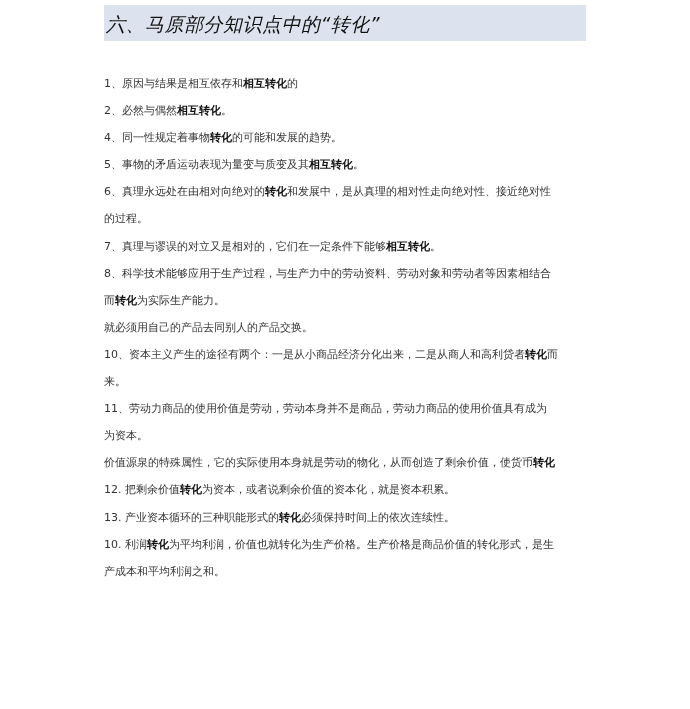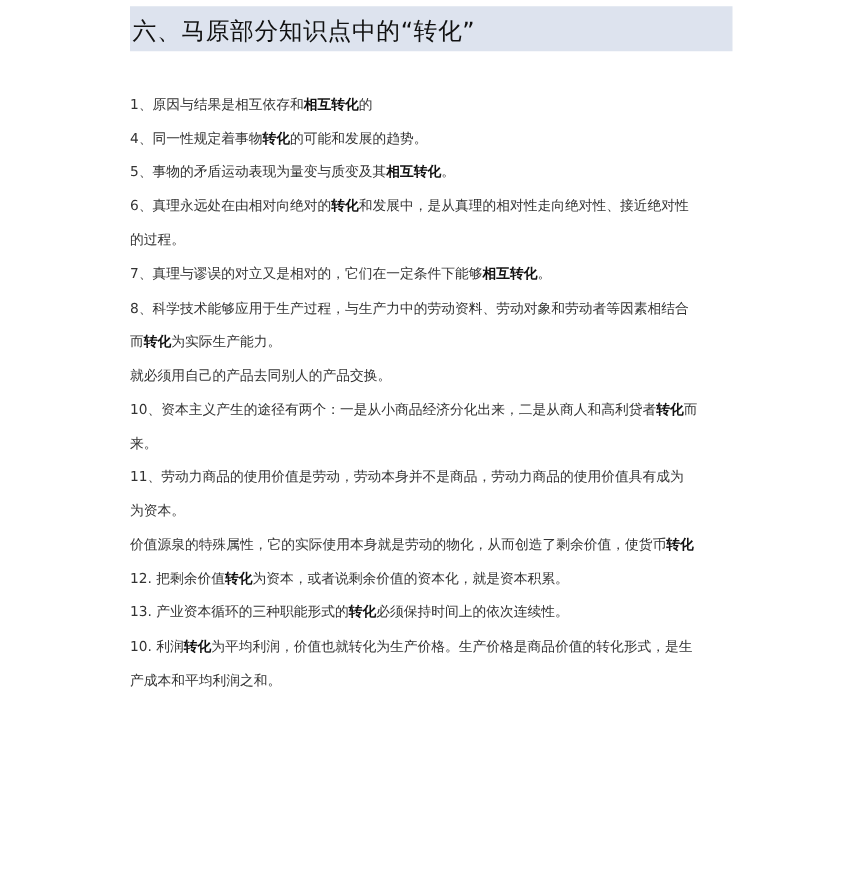--- a/index.html
+++ b/index.html
@@ -1,34 +1,37 @@
 <!DOCTYPE html>
 <html><head>
 <meta charset="utf-8">
 <style>
   html, body { margin:0; padding:0; background:#ffffff; }
   body { width:690px; height:709px; position:relative; overflow:hidden;
          font-family:"DejaVu Sans", sans-serif; color:#222; }
   .header-band { position:absolute; left:104px; top:5px; width:482px; height:36px;
                  background:#dde3ee; }
   .header-title { position:absolute; left:106px; top:12px; font-size:19px; color:#111;
-                  letter-spacing:0.5px; white-space:nowrap; }
+                  letter-spacing:0.5px; white-space:nowrap;font-style:italic; }
   .content { position:absolute; left:104px; top:70px; width:490px; }
   .line { font-size:11px; line-height:27.1px; height:27.1px; white-space:nowrap; color:#333; }
   .line b { font-weight:bold; color:#111; }
 </style>
 </head>
 <body>
 
 <div class="header-band"></div>
 <div class="header-title">六、马原部分知识点中的“转化”</div>
 
 <div class="content" id="content">
     <div>
       <div class="line"><span>1、原因与结果是相互依存和</span><b>相互转化</b><span>的</span></div>
+    </div>
+    <div>
+      <div class="line"><span>2、必然与偶然</span><b>相互转化</b><span>。</span></div>
     </div>
     <div>
       <div class="line"><span>4、同一性规定着事物</span><b>转化</b><span>的可能和发展的趋势。</span></div>
     </div>
     <div>
       <div class="line"><span>5、事物的矛盾运动表现为量变与质变及其</span><b>相互转化</b><span>。</span></div>
     </div>
     <div>
       <div class="line"><span>6、真理永远处在由相对向绝对的</span><b>转化</b><span>和发展中，是从真理的相对性走向绝对性、接近绝对性</span></div>
       <div class="line"><span>的过程。</span></div>

